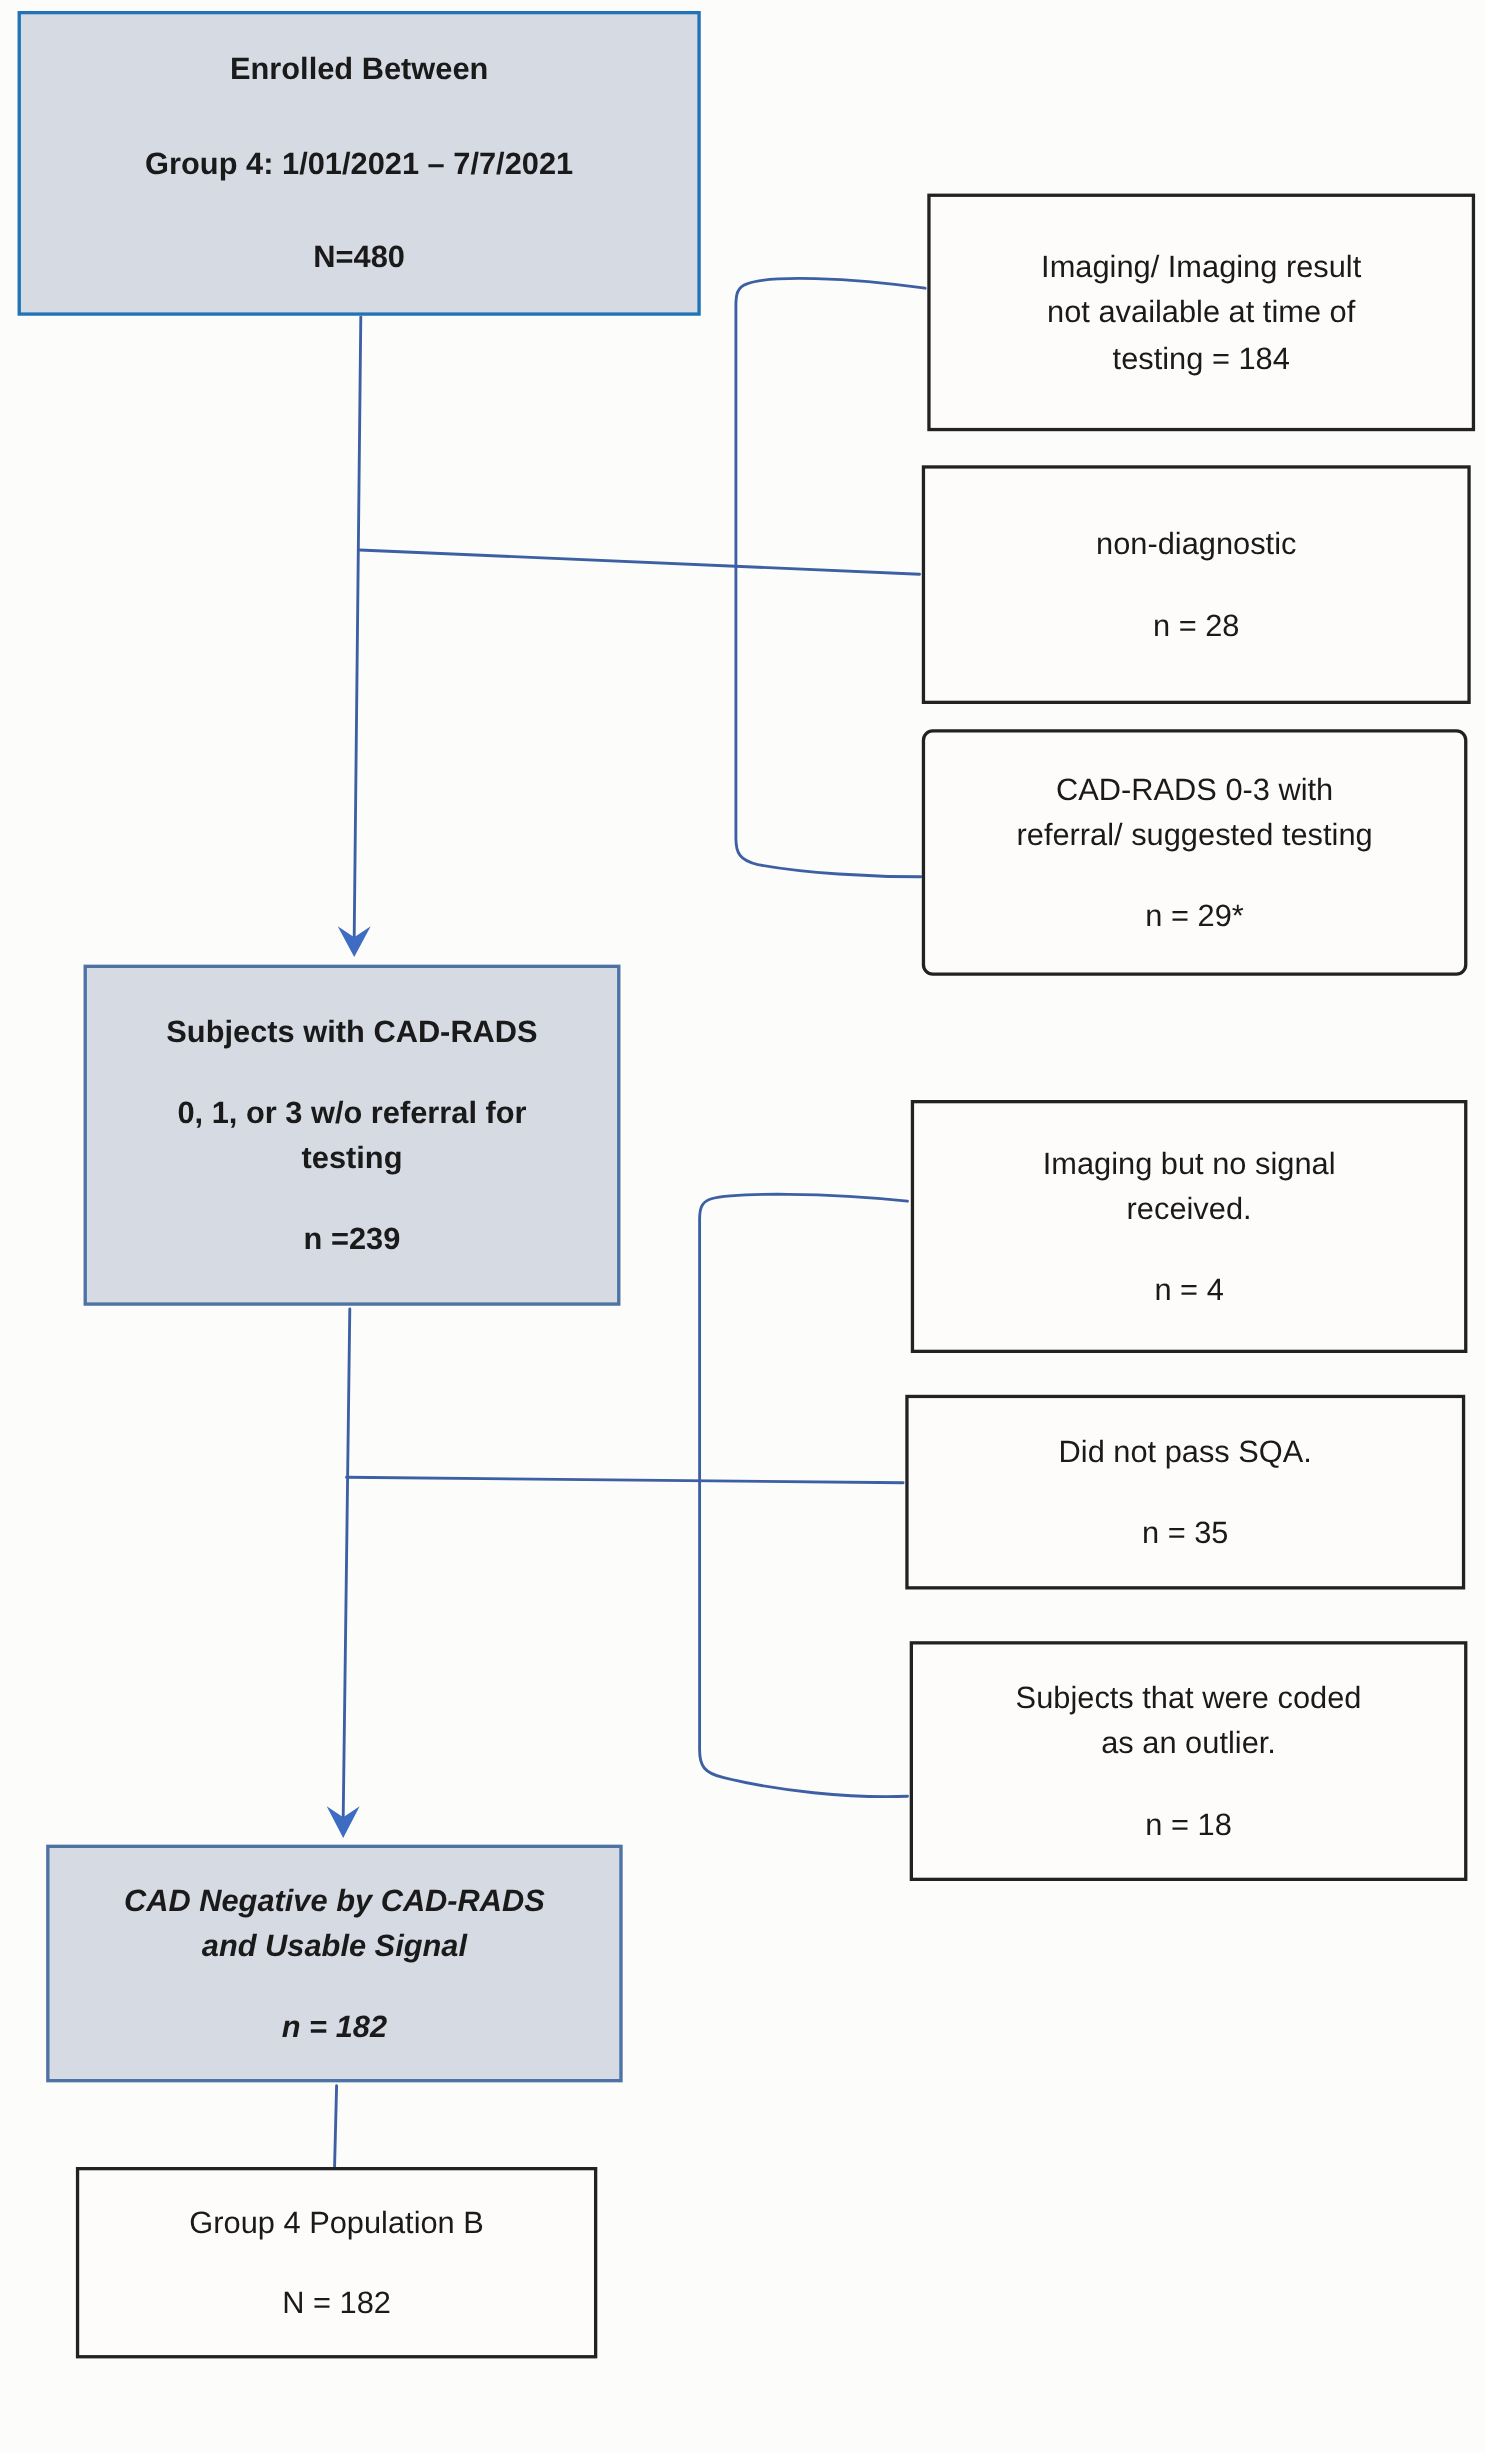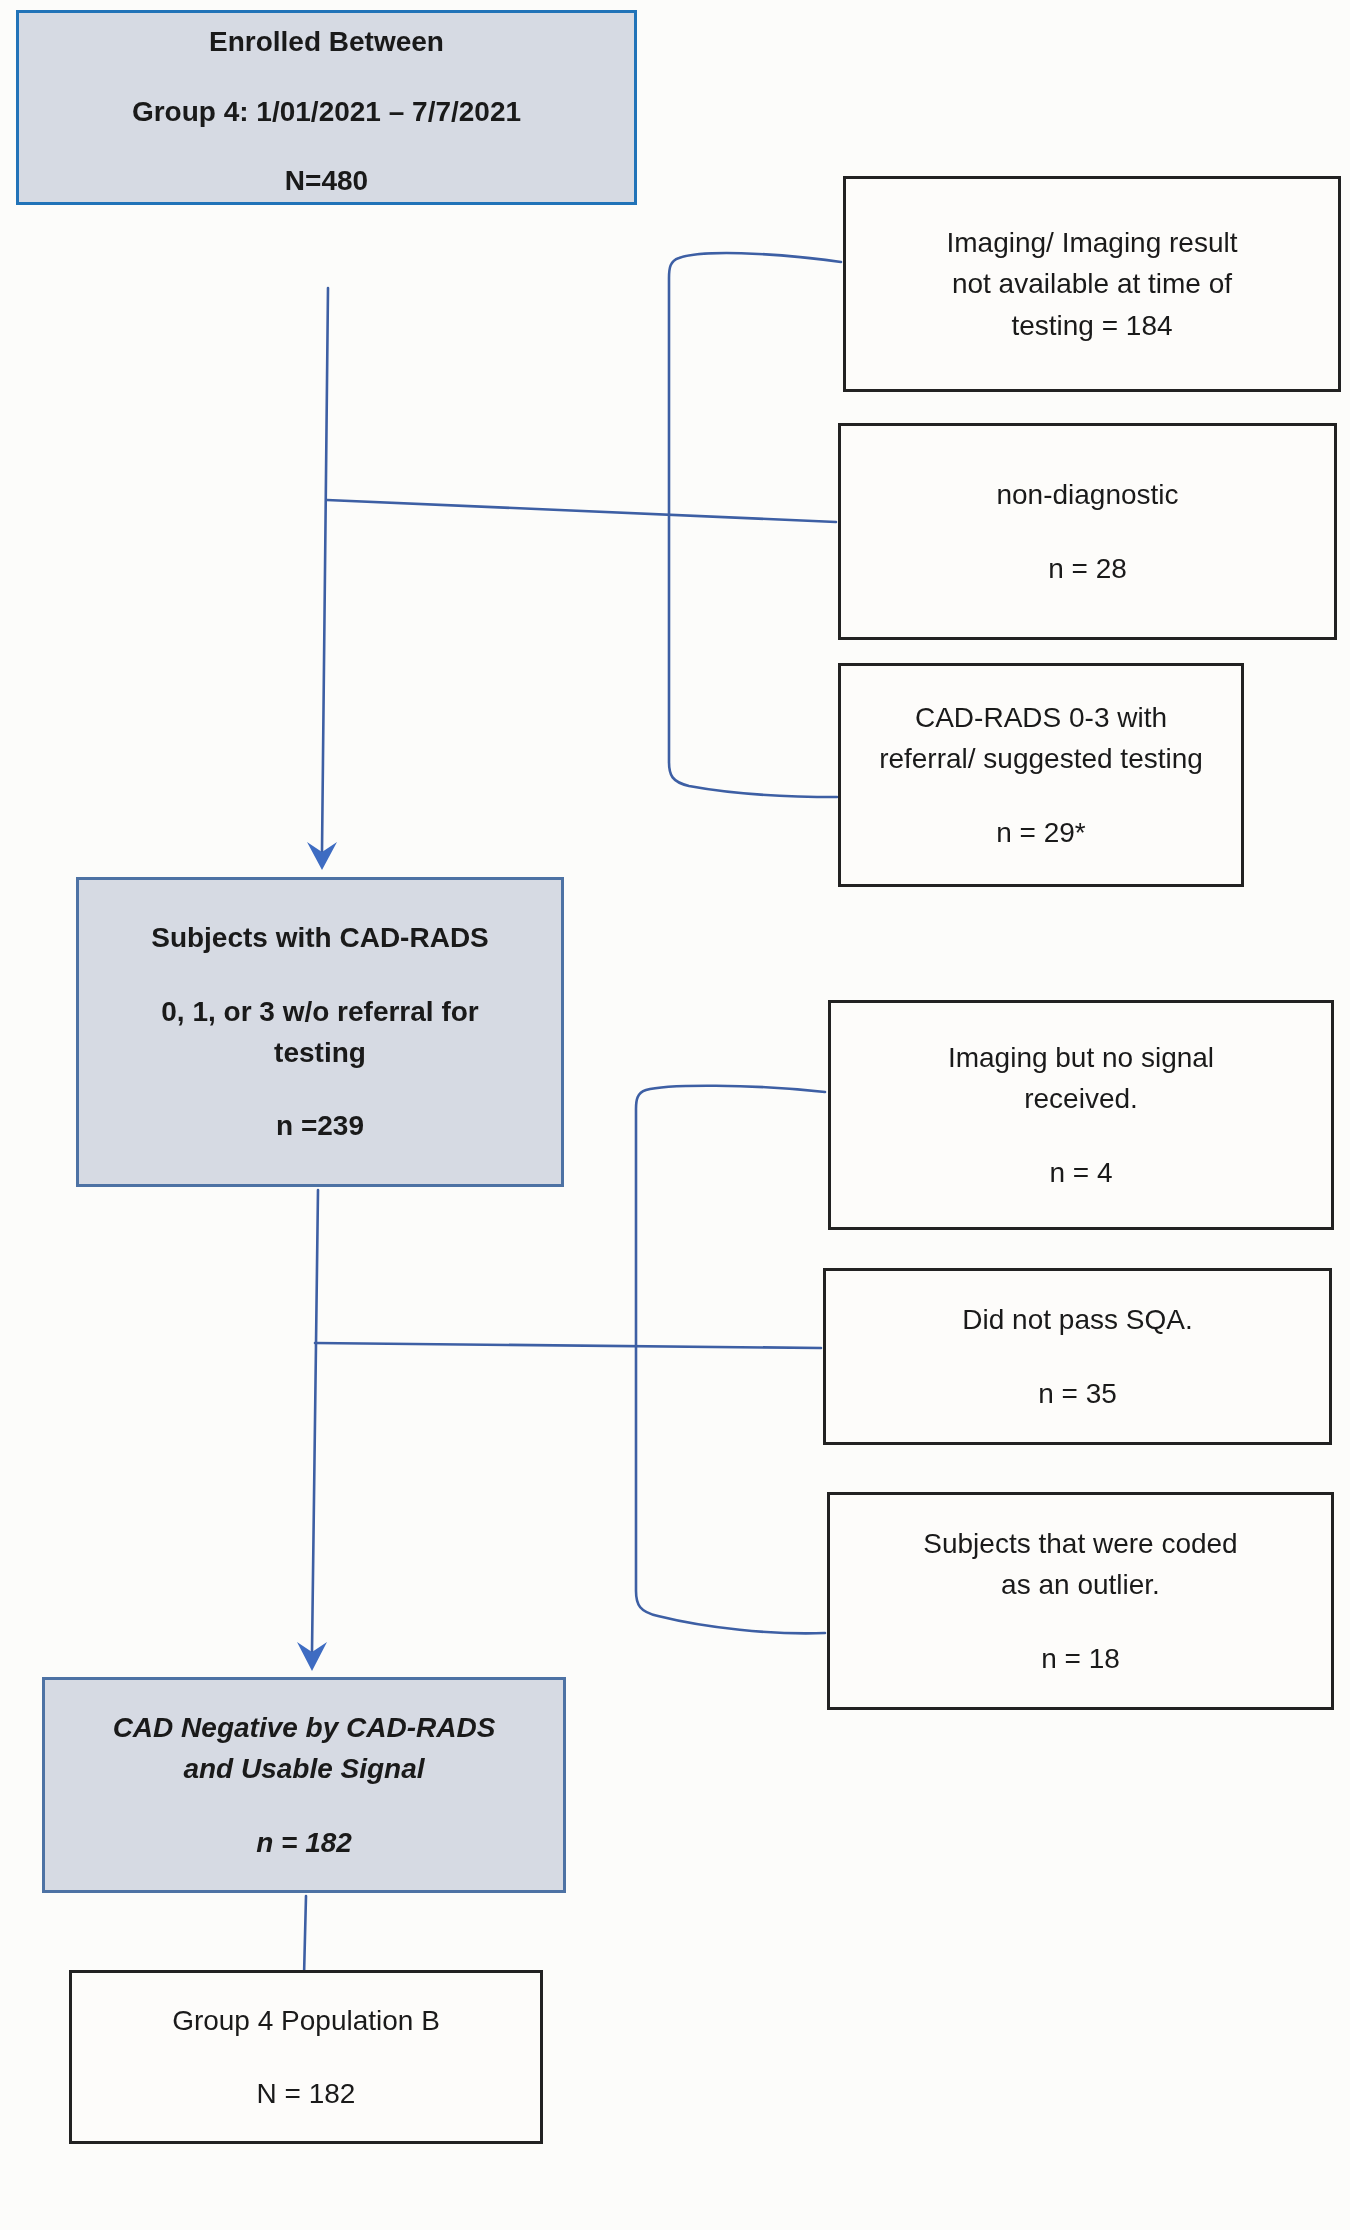--- a/index.html
+++ b/index.html
@@ -52,24 +52,24 @@
   .plain{
     background:var(--plain-fill);
     border:3px solid var(--plain-border);
     font-weight:normal;
   }
   .u-dash{
     border-bottom:4px dashed var(--spellcheck-underline);
     padding-bottom:0px;
   }
   
-  #box-enrolled            {left:16px;  top:10px;   width:621px; height:195px;}
+  #box-enrolled            {left:16px;  top:10px;   width:621px; height:277px;}
   #box-imaging-unavailable {left:843px; top:176px;  width:498px; height:216px;}
   #box-cadrads-exclusion   {left:838px; top:423px;  width:499px; height:217px;}
-  #box-cadrads-referral    {left:838px; top:663px;  width:406px; height:224px;}
+  #box-cadrads-referral    {left:838px; top:663px;  width:496px; height:224px;border-radius:10px;}
   #box-subjects-cadrads    {left:76px;  top:877px;  width:488px; height:310px;}
   #box-no-signal           {left:828px; top:1000px; width:506px; height:230px;}
   #box-failed-sqa          {left:823px; top:1268px; width:509px; height:177px;}
   #box-outlier             {left:827px; top:1492px; width:507px; height:218px;}
   #box-cad-negative        {left:42px;  top:1677px; width:524px; height:216px;font-style:italic;}
   #box-group4-population-b {left:69px;  top:1970px; width:474px; height:174px;}
 </style>
 </head>
 <body>
 

